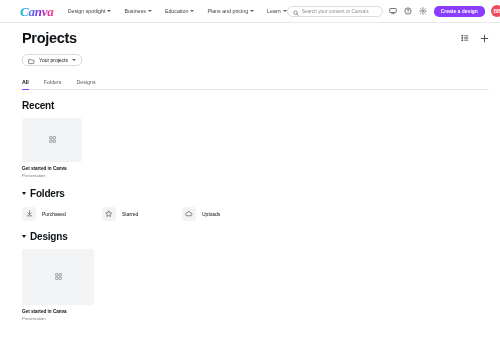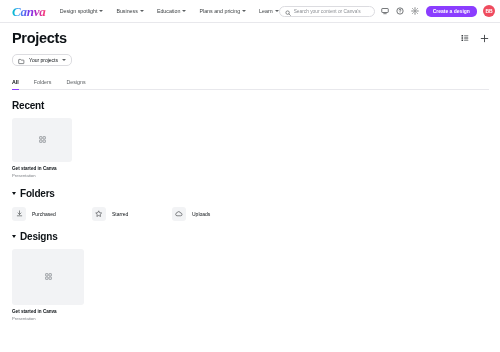--- a/index.html
+++ b/index.html
@@ -15,21 +15,21 @@
     color: #0d1216;
     -webkit-font-smoothing: antialiased;
   }
 
   
   .header {
     height: 23px;
     border-bottom: 1px solid #e8e8ec;
     display: flex;
     align-items: center;
-    padding: 0 6px;
+    padding: 0 14px;
     box-sizing: border-box;
     background: #fff;
   }
   .hamburger {
     width: 13px;
     height: 13px;
     display: flex;
     flex-direction: column;
     justify-content: center;
     gap: 2px;
@@ -134,21 +134,21 @@
     font-weight: 700;
     display: flex;
     align-items: center;
     justify-content: center;
     cursor: pointer;
     letter-spacing: -0.2px;
   }
 
   
   .page {
-    padding: 8px 11px 0 12px;
+    padding: 8px 11px 0 22px;
     position: relative;
   }
   .title-row {
     display: flex;
     align-items: flex-start;
   }
   .page-title {
     font-size: 14.5px;
     font-weight: 700;
     letter-spacing: -0.3px;

